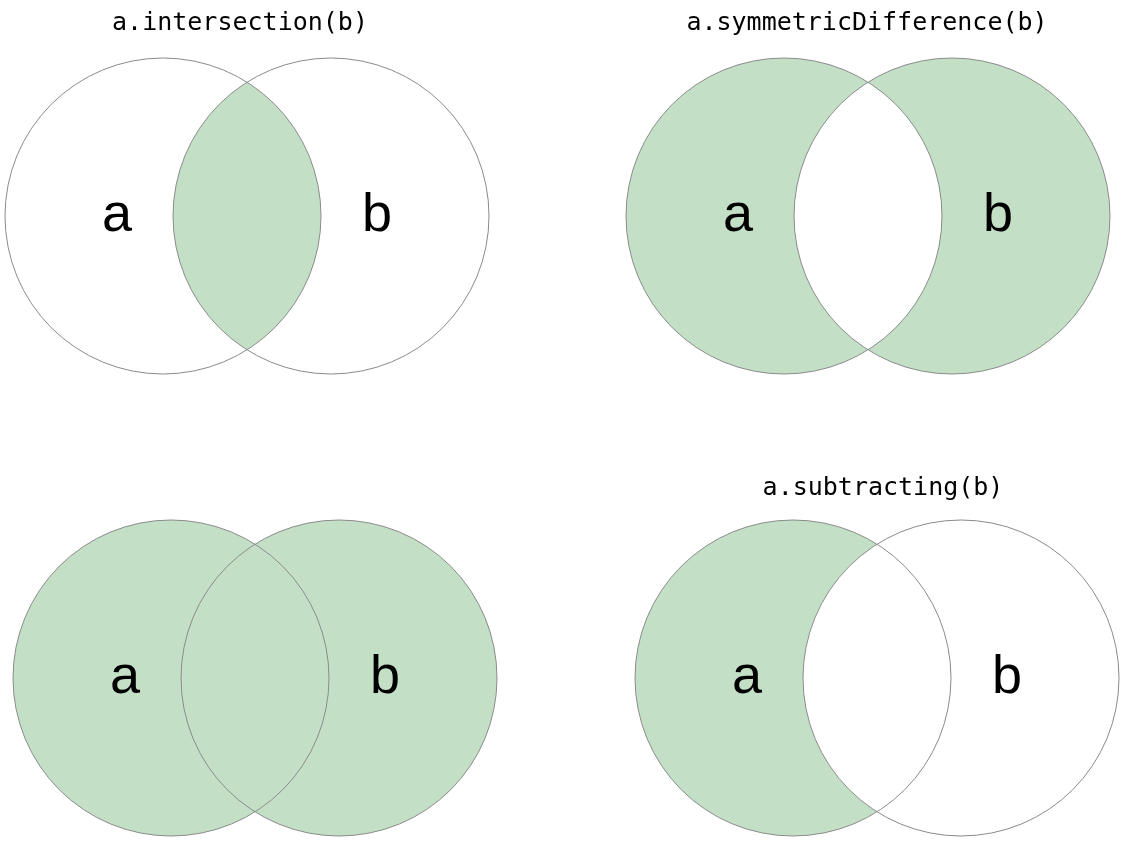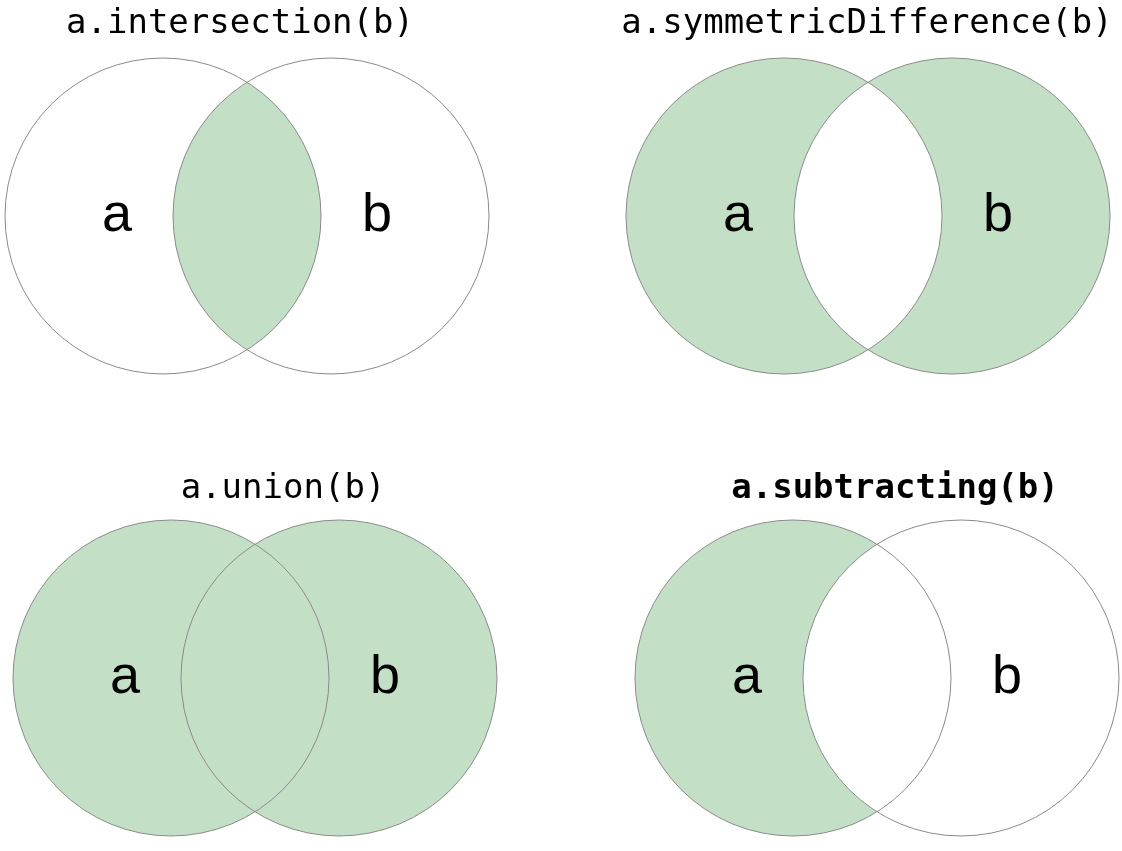--- a/index.html
+++ b/index.html
@@ -23,21 +23,21 @@
   .panel svg {
     position: absolute;
     left: 0;
     top: 0;
     display: block;
   }
   .panel-title {
     position: absolute;
     transform: translateX(-50%);
     font-family: "DejaVu Sans Mono", "Liberation Mono", monospace;
-    font-size: 34px;
+    font-size: 25px;
     line-height: 29px;
     color: #000000;
     white-space: nowrap;
     z-index: 2;
   }
   .set-label {
     font-family: "Liberation Sans", "DejaVu Sans", sans-serif;
     font-size: 54px;
     fill: #000000;
   }
@@ -81,39 +81,38 @@
       <circle cx="395" cy="216" r="158" stroke="none" fill="#c3e0c6"></circle>
       <circle cx="227" cy="216" r="158" stroke="none" clip-path="url(#clipB2)" fill="#ffffff"></circle>
       <circle cx="227" cy="216" r="158" fill="none" stroke-width="1" stroke="#8b8b8b"></circle>
       <circle cx="395" cy="216" r="158" fill="none" stroke-width="1" stroke="#8b8b8b"></circle>
       <text class="set-label" x="181" y="212" text-anchor="middle" dominant-baseline="central">a</text>
       <text class="set-label" x="441" y="212" text-anchor="middle" dominant-baseline="central">b</text>
     </svg>
   </div>
 
   <div class="panel" id="panel-union">
-    <div class="panel-title" style="left:283px; top:46px;">a.union(b)</div>
     <svg width="561" height="425" viewBox="0 0 561 425">
       <defs>
         <clipPath id="clipB3">
             <circle cx="339" cy="252" r="158"></circle>
           </clipPath>
       </defs>
       <circle cx="171" cy="252" r="158" stroke="none" fill="#c3e0c6"></circle>
       <circle cx="339" cy="252" r="158" stroke="none" fill="#c3e0c6"></circle>
       <circle cx="171" cy="252" r="158" stroke="none" clip-path="url(#clipB3)" fill="#c3e0c6"></circle>
       <circle cx="171" cy="252" r="158" fill="none" stroke-width="1" stroke="#8b8b8b"></circle>
       <circle cx="339" cy="252" r="158" fill="none" stroke-width="1" stroke="#8b8b8b"></circle>
       <text class="set-label" x="125" y="248" text-anchor="middle" dominant-baseline="central">a</text>
       <text class="set-label" x="385" y="248" text-anchor="middle" dominant-baseline="central">b</text>
     </svg>
   </div>
 
   <div class="panel" id="panel-subtracting">
-    <div class="panel-title" style="left:334px; top:46px;font-weight:bold;">a.subtracting(b)</div>
+    <div class="panel-title" style="left:322px; top:46px;">a.subtracting(b)</div>
     <svg width="561" height="425" viewBox="0 0 561 425">
       <defs>
         <clipPath id="clipB4">
             <circle cx="400" cy="252" r="158"></circle>
           </clipPath>
       </defs>
       <circle cx="232" cy="252" r="158" stroke="none" fill="#c3e0c6"></circle>
       <circle cx="400" cy="252" r="158" stroke="none" fill="#ffffff"></circle>
       <circle cx="232" cy="252" r="158" stroke="none" clip-path="url(#clipB4)" fill="#ffffff"></circle>
       <circle cx="232" cy="252" r="158" fill="none" stroke-width="1" stroke="#8b8b8b"></circle>

